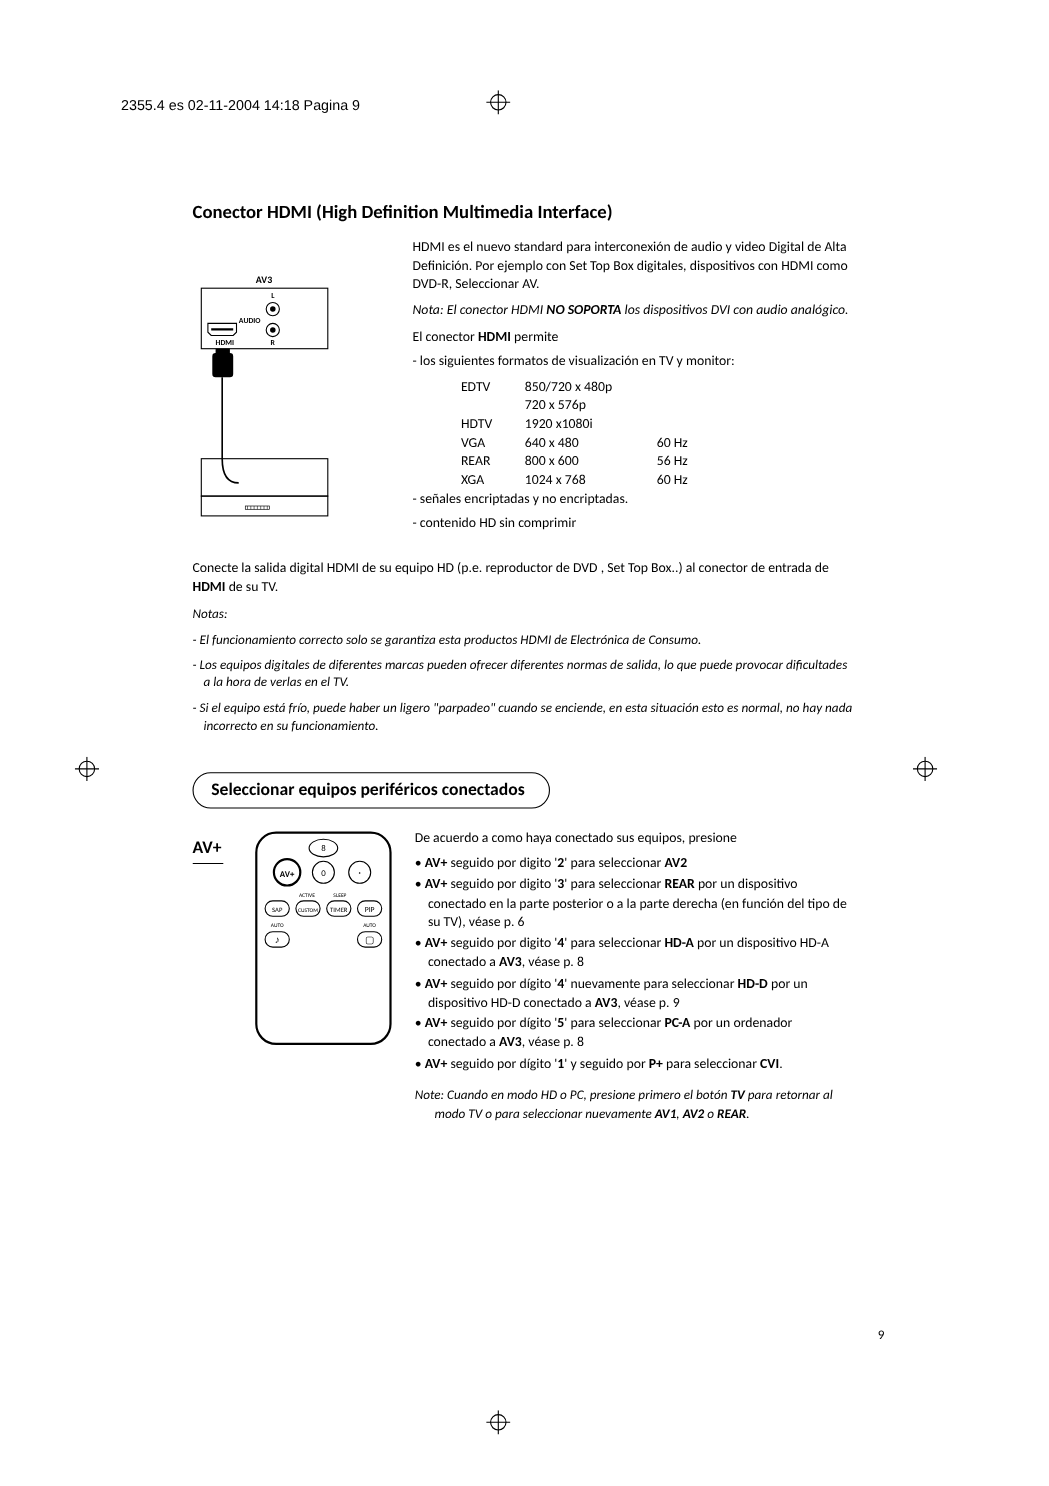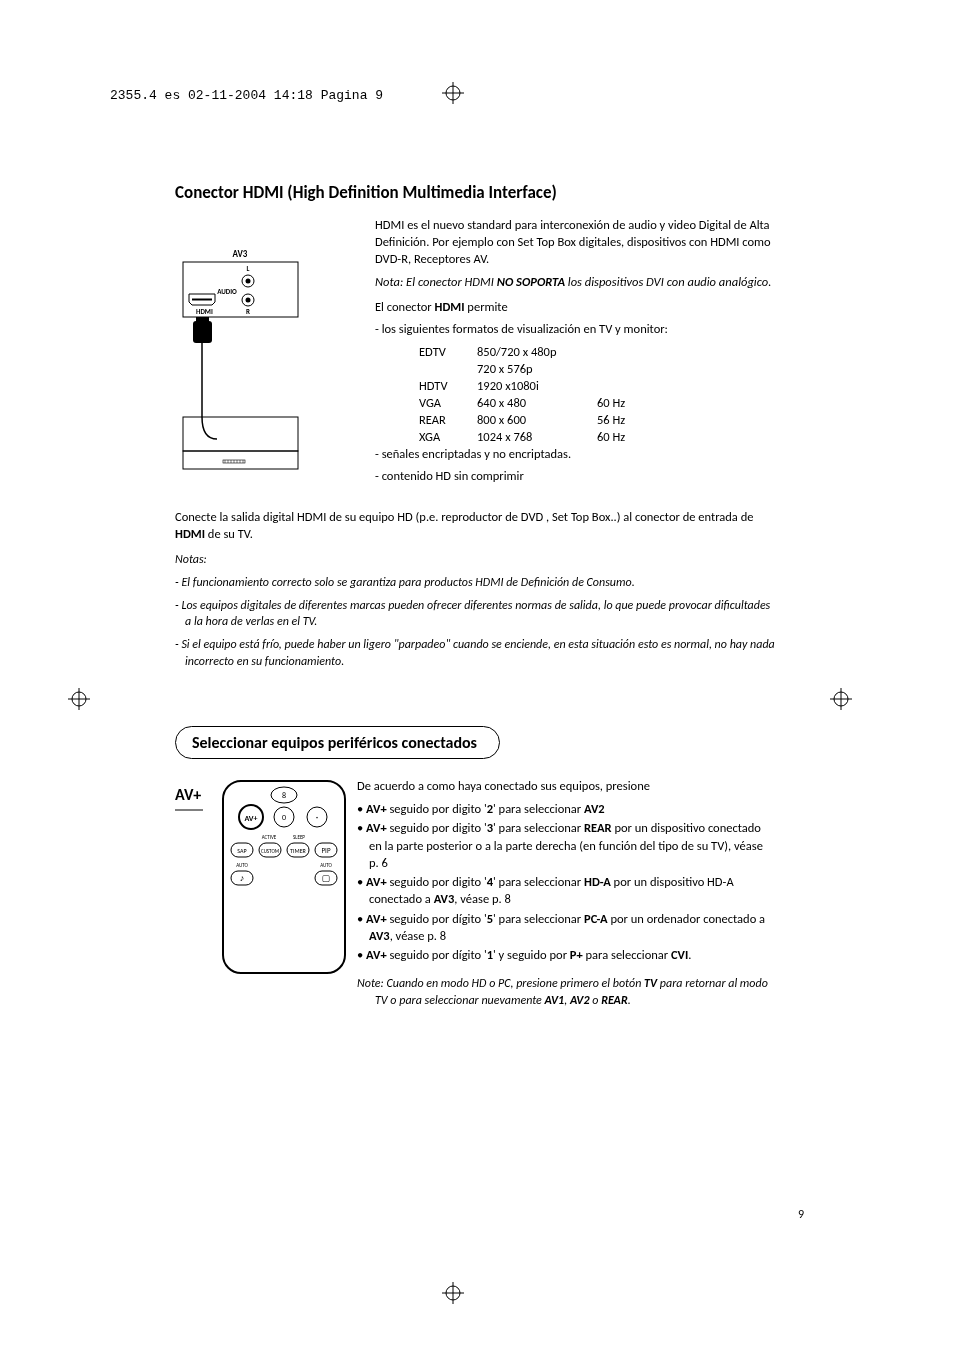--- a/index.html
+++ b/index.html
@@ -8,21 +8,21 @@
     font-family: "Gill Sans", "Gill Sans MT", "Trebuchet MS", Calibri, sans-serif;
     font-size: 13px;
     width: 954px;
     height: 1351px;
     position: relative;
     color: #000;
     background: #fff;
   }
   .header-line {
     position: absolute; top: 88px; left: 110px;
-    font-family: Liberation Mono, monospace;
+    font-family: Liberation Sans, sans-serif;
     font-size: 13px;
   }
   .regmark {
     position: absolute;
     width: 22px; height: 22px;
   }
   .regmark svg { width: 22px; height: 22px; }
   .regmark.top { top: 82px; left: 442px; }
   .regmark.bottom { top: 1282px; left: 442px; }
   .regmark.left { top: 688px; left: 68px; }
@@ -55,31 +55,31 @@
   .fmt-table { margin-left: 44px; font-size: 12.5px; }
   .fmt-table div { display: flex; }
   .fmt-table .c1 { width: 58px; }
   .fmt-table .c2 { width: 120px; }
   .fmt-table .c3 { width: 60px; }
 
   p { margin: 0 0 6px 0; }
   .below { font-size: 12.5px; line-height: 1.35; margin-top: 18px; }
   .notes { font-style: italic; font-size: 12px; line-height: 1.4; margin-top: 8px; }
 
-  .sec2 { margin-top: 56px; }
+  .sec2 { margin-top: 32px; }
   .pill {
     display: inline-block;
     border: 1.6px solid #000;
     border-radius: 18px;
     padding: 6px 22px 6px 16px;
     font-size: 16px;
     font-weight: bold;
   }
 
-  .row2 { display: flex; gap: 8px; margin-top: 18px; }
+  .row2 { display: flex; gap: 18px; margin-top: 18px; }
   .avplus-label { font-weight: bold; font-size: 16px; position: relative; top: 8px; width: 36px; }
   .remote-box {
     flex: 0 0 130px;
     height: 200px;
   }
   .remote-box svg { width: 130px; height: 200px; }
   .list-text { flex: 1; font-size: 12.5px; line-height: 1.38; }
   .list-text ul { list-style: none; padding: 0; margin: 4px 0 0 0; }
   .list-text li { padding-left: 12px; text-indent: -12px; margin-bottom: 2px; }
   .list-text li::before { content: "• "; }
@@ -155,21 +155,21 @@
         <line x1="53" y1="243" x2="53" y2="246" stroke="#000" stroke-width="0.5"></line>
         <line x1="56" y1="243" x2="56" y2="246" stroke="#000" stroke-width="0.5"></line>
         <line x1="59" y1="243" x2="59" y2="246" stroke="#000" stroke-width="0.5"></line>
         <line x1="62" y1="243" x2="62" y2="246" stroke="#000" stroke-width="0.5"></line>
         <line x1="65" y1="243" x2="65" y2="246" stroke="#000" stroke-width="0.5"></line>
         <line x1="68" y1="243" x2="68" y2="246" stroke="#000" stroke-width="0.5"></line>
       </svg>
     </div>
 
     <div class="hdmi-text">
-      <p>HDMI es el nuevo standard para interconexión de audio y video Digital de Alta Definición. Por ejemplo con Set Top Box digitales, dispositivos con HDMI como DVD-R, Receptores AV.</p>
+      <p>HDMI es el nuevo standard para interconexión de audio y video Digital de Alta Definición. Por ejemplo con Set Top Box digitales, dispositivos con HDMI como DVD-R, Seleccionar AV.</p>
       <p class="italic">
         <span>Nota: El conector HDMI </span><span class="bold">NO SOPORTA</span><span> los dispositivos DVI con audio analógico.</span>
       </p>
       <p style="margin-top:8px">
         <span>El conector </span><span class="bold">HDMI</span><span> permite</span>
       </p>
       <p>- los siguientes formatos de visualización en TV y monitor:</p>
       <div class="fmt-table">
         <div>
             <span class="c1">EDTV</span>
@@ -206,21 +206,21 @@
       <p>- contenido HD sin comprimir</p>
     </div>
   </div>
 
   <div class="below">
     <p>
       <span>Conecte la salida digital HDMI de su equipo HD (p.e. reproductor de DVD , Set Top Box..) al conector de entrada de </span><span class="bold">HDMI</span><span> de su TV.</span>
     </p>
     <div class="notes">
       <p>Notas:</p>
-      <p>- El funcionamiento correcto solo se garantiza para productos HDMI de Definición de Consumo.</p>
+      <p>- El funcionamiento correcto solo se garantiza esta productos HDMI de Electrónica de Consumo.</p>
       <p style="padding-left:10px;text-indent:-10px">- Los equipos digitales de diferentes marcas pueden ofrecer diferentes normas de salida, lo que puede provocar dificultades a la hora de verlas en el TV.</p>
       <p style="padding-left:10px;text-indent:-10px">- Si el equipo está frío, puede haber un ligero "parpadeo" cuando se enciende, en esta situación esto es normal, no hay nada incorrecto en su funcionamiento.</p>
     </div>
   </div>
 
   <div class="sec2">
     <span class="pill">Seleccionar equipos periféricos conectados</span>
 
     <div class="row2">
       <div class="avplus-label">
@@ -265,20 +265,21 @@
             <text x="107" y="104" text-anchor="middle" font-size="9">▢</text>
         </svg>
       </div>
 
       <div class="list-text">
         <p>De acuerdo a como haya conectado sus equipos, presione</p>
         <ul>
           <li><span class="bold">AV+</span><span> seguido por digito '</span><span class="bold">2</span><span>' para seleccionar </span><span class="bold">AV2</span><span></span></li>
           <li><span class="bold">AV+</span><span> seguido por digito '</span><span class="bold">3</span><span>' para seleccionar </span><span class="bold">REAR</span><span> por un dispositivo conectado en la parte posterior o a la parte derecha (en función del tipo de su TV), véase p. 6</span></li>
           <li><span class="bold">AV+</span><span> seguido por digito '</span><span class="bold">4</span><span>' para seleccionar </span><span class="bold">HD-A</span><span> por un dispositivo HD-A conectado a </span><span class="bold">AV3</span><span>, véase p. 8</span></li>
+          <li><span class="bold">AV+</span><span> seguido por dígito '</span><span class="bold">4</span><span>' nuevamente para seleccionar </span><span class="bold">HD-D</span><span> por un dispositivo HD-D conectado a </span><span class="bold">AV3</span><span>, véase p. 9</span></li>
           <li><span class="bold">AV+</span><span> seguido por dígito '</span><span class="bold">5</span><span>' para seleccionar </span><span class="bold">PC-A</span><span> por un ordenador conectado a </span><span class="bold">AV3</span><span>, véase p. 8</span></li>
           <li><span class="bold">AV+</span><span> seguido por dígito '</span><span class="bold">1</span><span>' y seguido por </span><span class="bold">P+</span><span> para seleccionar </span><span class="bold">CVI</span><span>.</span></li>
         </ul>
 
         <p class="endnote">
           <span>Note: Cuando en modo HD o PC, presione primero el botón </span><span class="bold">TV</span><span> para retornar al modo TV o para seleccionar nuevamente </span><span class="bold">AV1</span><span>, </span><span class="bold">AV2</span><span> o </span><span class="bold">REAR</span><span>.</span>
         </p>
       </div>
     </div>
   </div>

